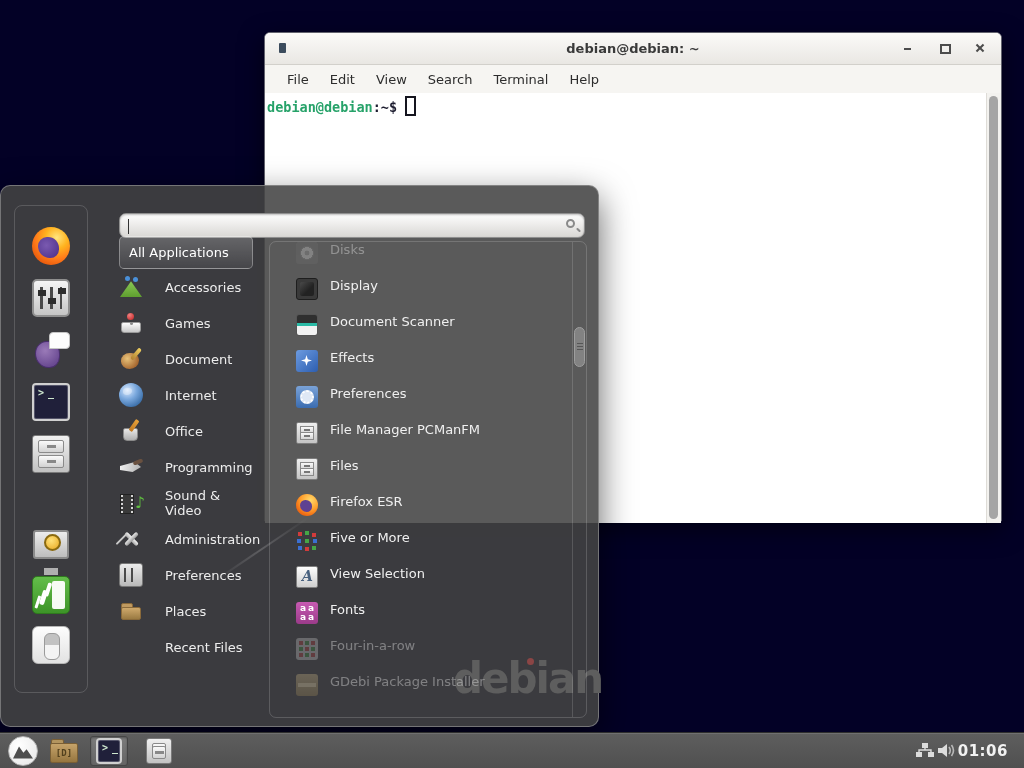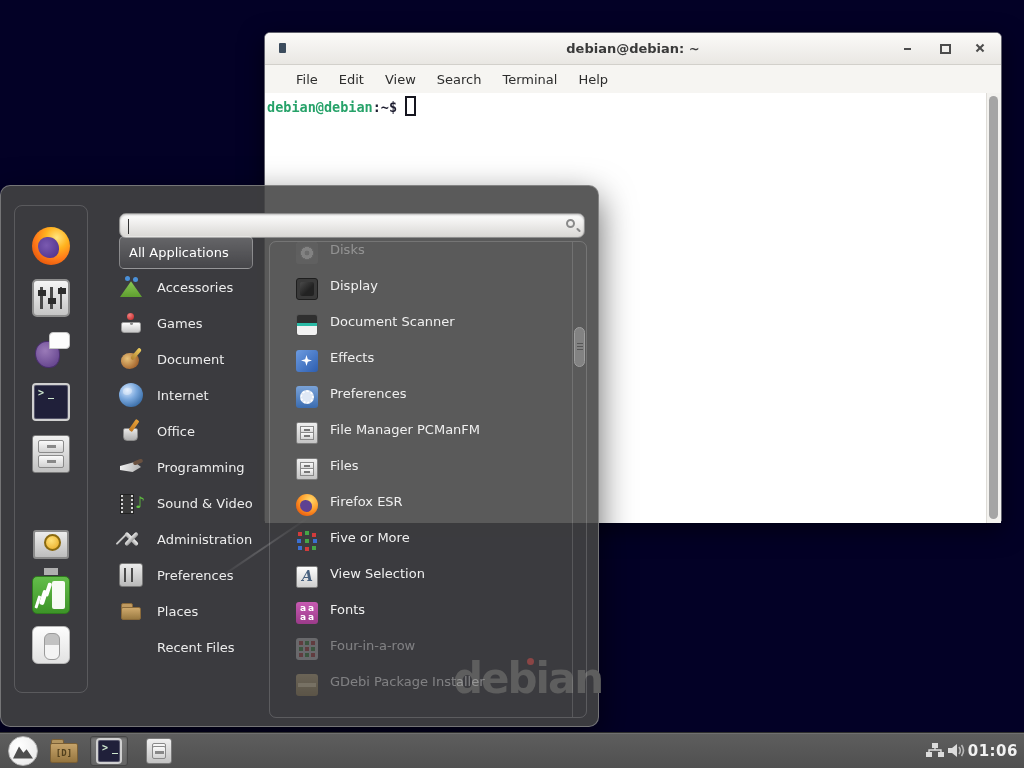--- a/index.html
+++ b/index.html
@@ -20,21 +20,21 @@
   .titlebar .ttl { font-size:13px; font-weight:bold; color:#3a3a3a; }
   .term-app-icon { position:absolute; left:14px; top:10px; width:7px; height:10px;
     background:#3b4b5c; border-radius:1px; }
   .win-btns { position:absolute; right:14px; top:0; height:30px; display:flex; align-items:center; gap:22px; }
   .wb { width:14px; height:14px; position:relative; cursor:default; }
   .wb-min::after { content:""; position:absolute; left:3px; top:7px; width:7px; height:2px; background:#4c4c4c; }
   .wb-max::after { content:""; position:absolute; left:3px; top:3px; width:7px; height:6px; border:2px solid #4c4c4c; }
   .wb-close::before,.wb-close::after { content:""; position:absolute; left:2px; top:6px; width:10px; height:2px; background:#4c4c4c; }
   .wb-close::before { transform:rotate(45deg);} .wb-close::after { transform:rotate(-45deg);}
   .menubar { height:28px; background:#f6f5f2; display:flex; align-items:center; gap:21px;
-    padding-left:31px; font-size:13px; color:#2d2d2d; }
+    padding-left:22px; font-size:13px; color:#2d2d2d; }
   .menubar span { cursor:default; }
   .term-body { position:relative; height:430px; background:#fff; }
   .prompt-line { padding:3px 2px; font:bold 13.5px "DejaVu Sans Mono","Liberation Mono",monospace; white-space:pre; }
   .p-user { color:#26a269; }
   .p-suffix { color:#1d1d30; }
   .term-cursor { display:inline-block; width:11px; height:20px; border:2px solid #15151f;
     vertical-align:-4px; margin-left:8px; }
   .term-scroll { position:absolute; right:0; top:0; bottom:0; width:15px;
     background:#f3f2ef; border-left:1px solid #dedcd7; }
   .term-thumb { position:absolute; left:2px; right:3px; top:3px; bottom:4px;
@@ -67,21 +67,21 @@
     background:transparent; outline:none; font-size:13px; color:#222; }
   .mag { position:absolute; right:9px; top:5px; width:9px; height:9px; border:2px solid #8a8a8a;
     border-radius:50%; }
   .mag::after { content:""; position:absolute; left:8px; top:8px; width:5px; height:2px;
     background:#8a8a8a; transform:rotate(45deg); border-radius:1px; }
 
   .categories { position:absolute; left:118px; top:50px; width:134px; }
   .all-apps { height:33px; border:1px solid rgba(255,255,255,.32); border-radius:5px;
     background:linear-gradient(rgba(255,255,255,.22),rgba(255,255,255,.06));
     color:#fff; font-size:13px; display:flex; align-items:center; padding-left:9px; }
-  .cat-row { height:36px; display:flex; align-items:center; gap:14px; color:#ededed; font-size:13px; }
+  .cat-row { height:36px; display:flex; align-items:center; gap:22px; color:#ededed; font-size:13px; }
   .app-list { position:absolute; left:268px; top:55px; width:318px; height:477px;
     border:1px solid rgba(255,255,255,.17); border-radius:7px; z-index:2; overflow:hidden; }
   .app-row { height:36px; display:flex; align-items:flex-start; gap:12px; padding-left:26px;
     color:#f0f0f0; font-size:13px; }
   .app-row.dim { opacity:.38; }
   .list-scroll { position:absolute; right:0; top:0; bottom:0; width:14px;
     border-left:1px solid rgba(255,255,255,.15); border-radius:0 7px 7px 0; }
   .list-thumb { position:absolute; top:85px; left:1px; width:11px; height:40px;
     background:#828282; border:1px solid #9e9e9e; border-radius:6px; }
   .list-thumb::after { content:""; position:absolute; left:2px; top:15px; width:6px; height:8px;
@@ -238,21 +238,21 @@
   .f-shutdown { background:linear-gradient(#fdfdfd,#e2e2e2); border:1px solid #b5b5b5; border-radius:6px; }
   .f-shutdown::after { content:""; position:absolute; left:11px; top:6px; width:14px; height:25px;
     border:1px solid #9a9a9a; border-radius:6px;
     background:linear-gradient(180deg,#c2c2c2 0 45%,#f4f4f4 45%); }
 
   
   #taskbar { position:absolute; left:0; bottom:0; width:1024px; height:36px;
     background:linear-gradient(#5e5e5e,#505050); border-top:1px solid #2e2e2e;
     box-shadow:inset 0 1px 0 #707070; display:flex; align-items:center; z-index:10; }
   .tb-left { display:flex; align-items:center; gap:12px; padding-left:8px; }
-  .tb-right { margin-left:auto; display:flex; align-items:center; gap:2px; padding-right:6px; }
+  .tb-right { margin-left:auto; display:flex; align-items:center; gap:2px; padding-right:16px; }
   .t-start { width:30px; height:30px; border-radius:50%;
     background:radial-gradient(circle at 35% 30%,#ffffff,#e6e6e6); border:1px solid #b5b5b5; position:relative; }
   .t-start::after { content:""; position:absolute; inset:9px 4px 6px 4px; background:#4e4e4e;
     clip-path:polygon(0 100%,30% 8%,52% 55%,68% 28%,100% 100%); }
   .t-folder { width:28px; height:24px; position:relative; }
   .t-folder::before { content:""; position:absolute; left:1px; top:0; width:11px; height:6px;
     background:#b3955f; border:1px solid #7a5f35; border-radius:2px 2px 0 0; }
   .t-folder::after { content:"[D]"; position:absolute; left:0; right:0; top:4px; bottom:0;
     background:linear-gradient(#c5a36a,#96763f); border:1px solid #7a5f35; border-radius:2px;
     font:bold 9px "DejaVu Sans Mono",monospace; color:#52401d; display:flex;

